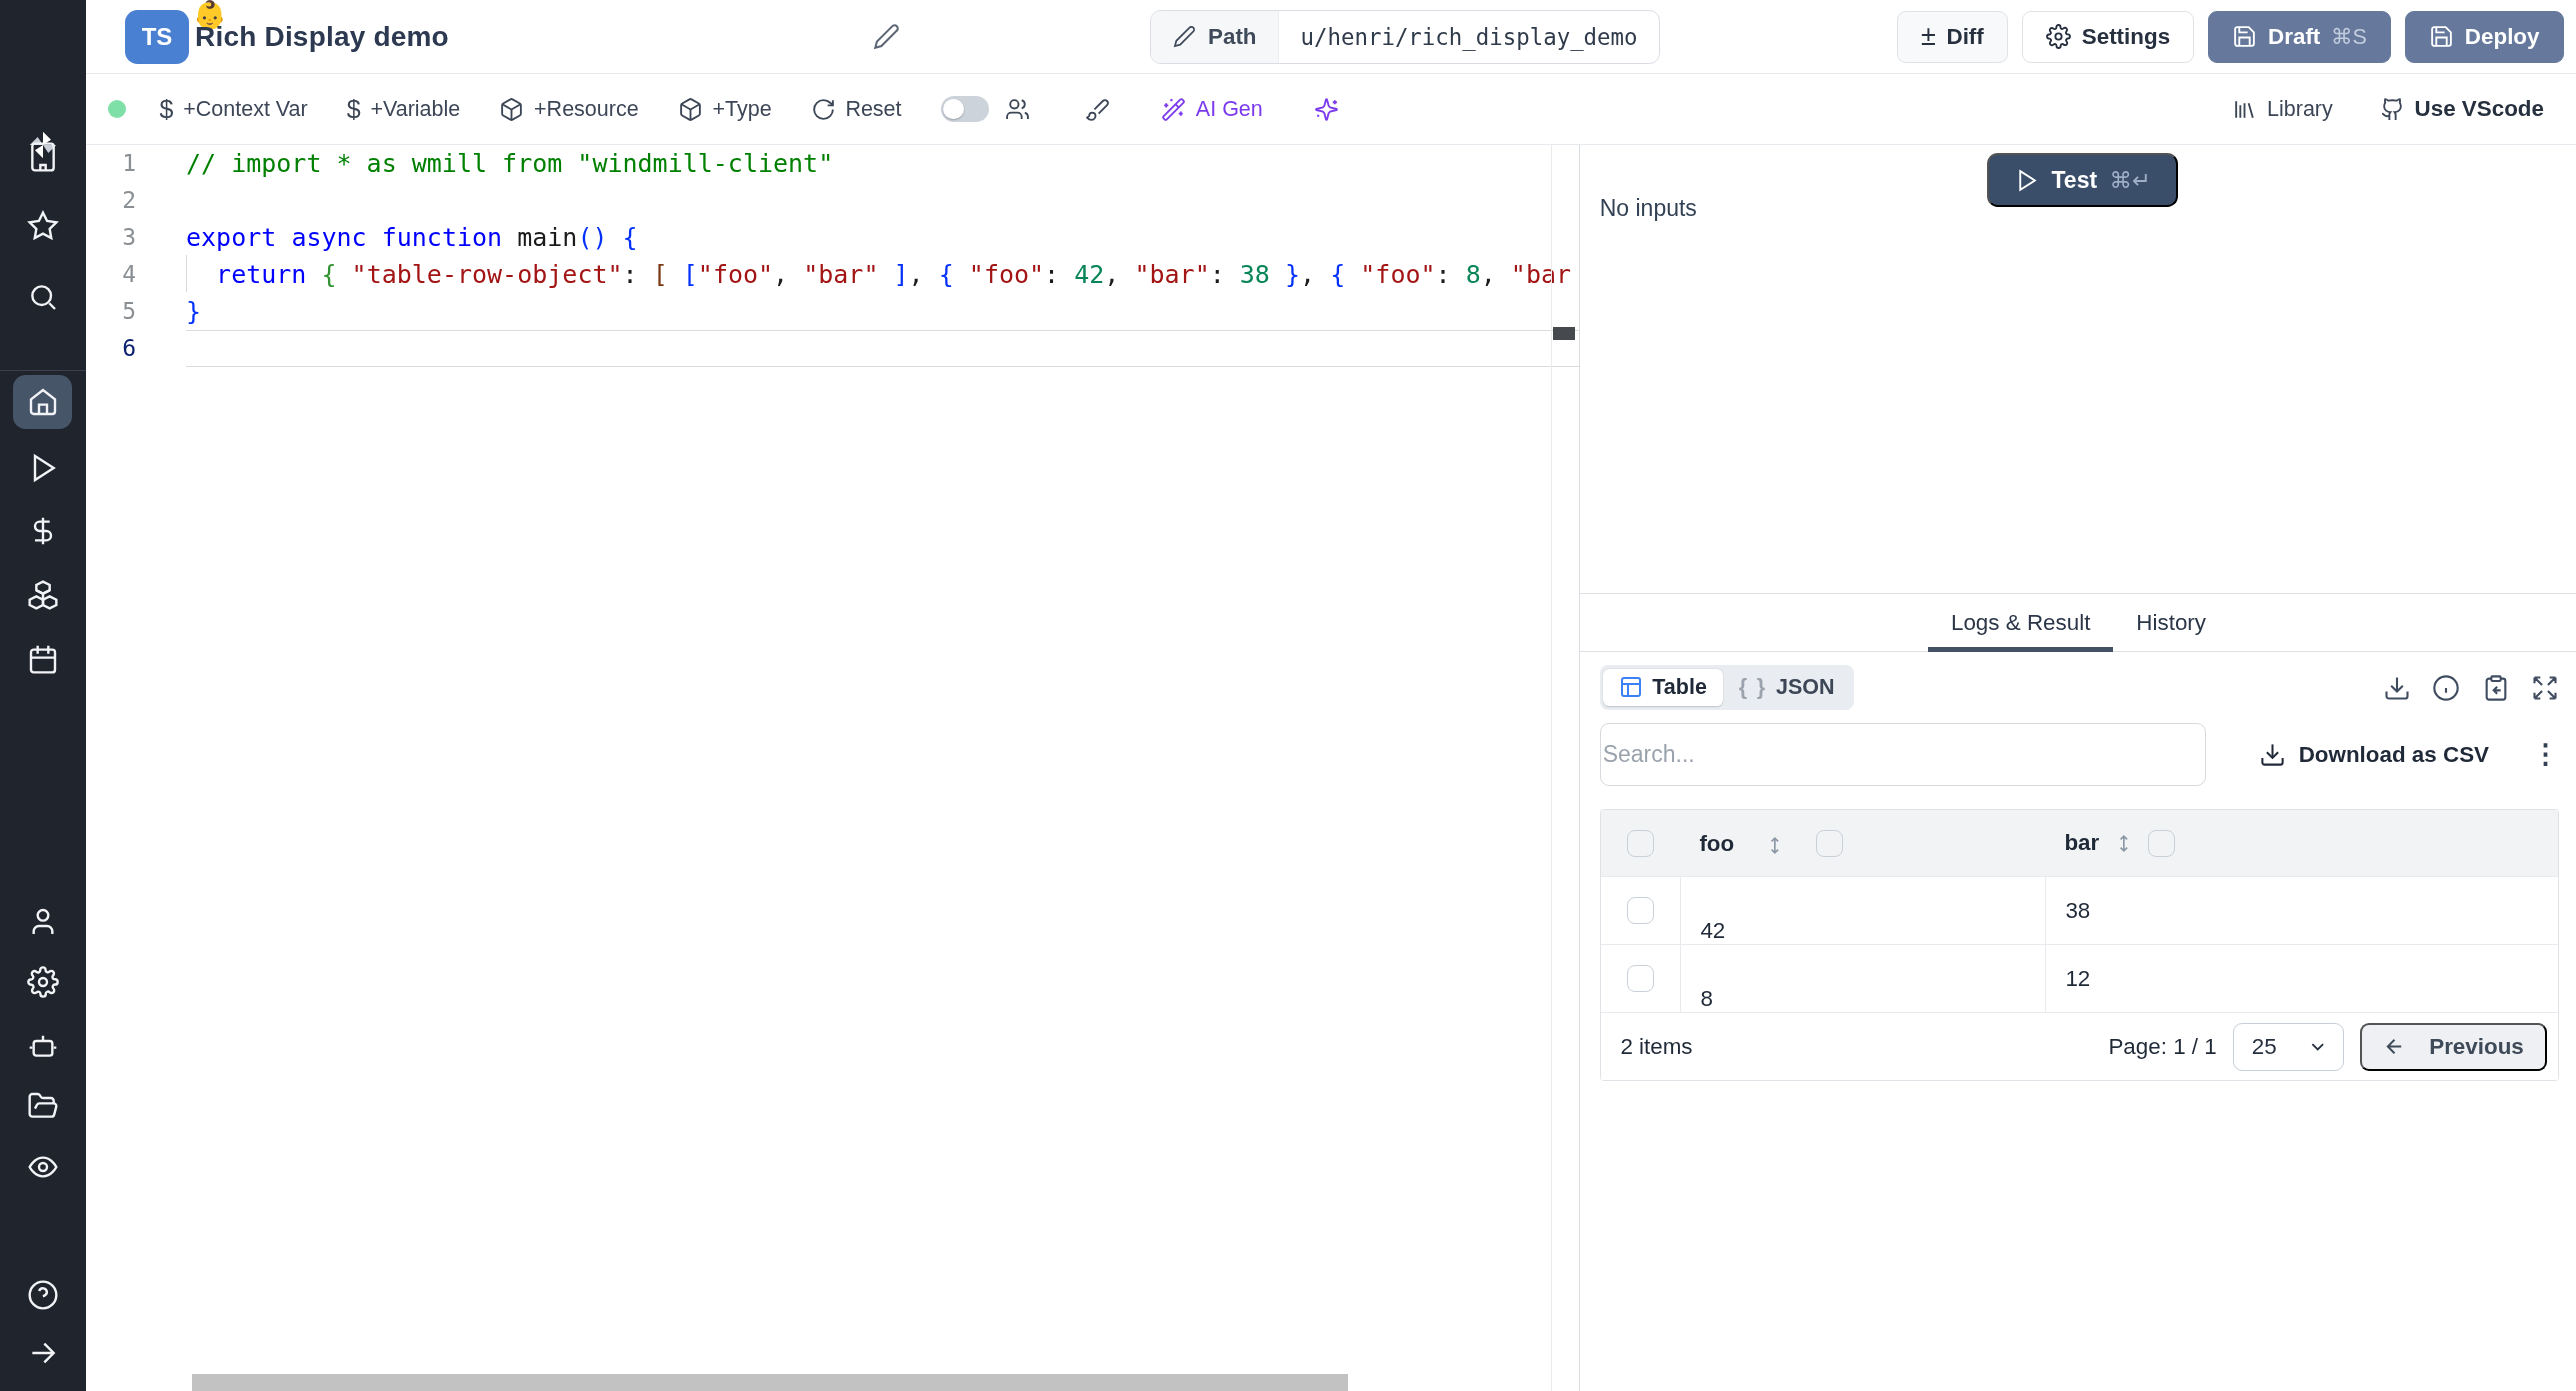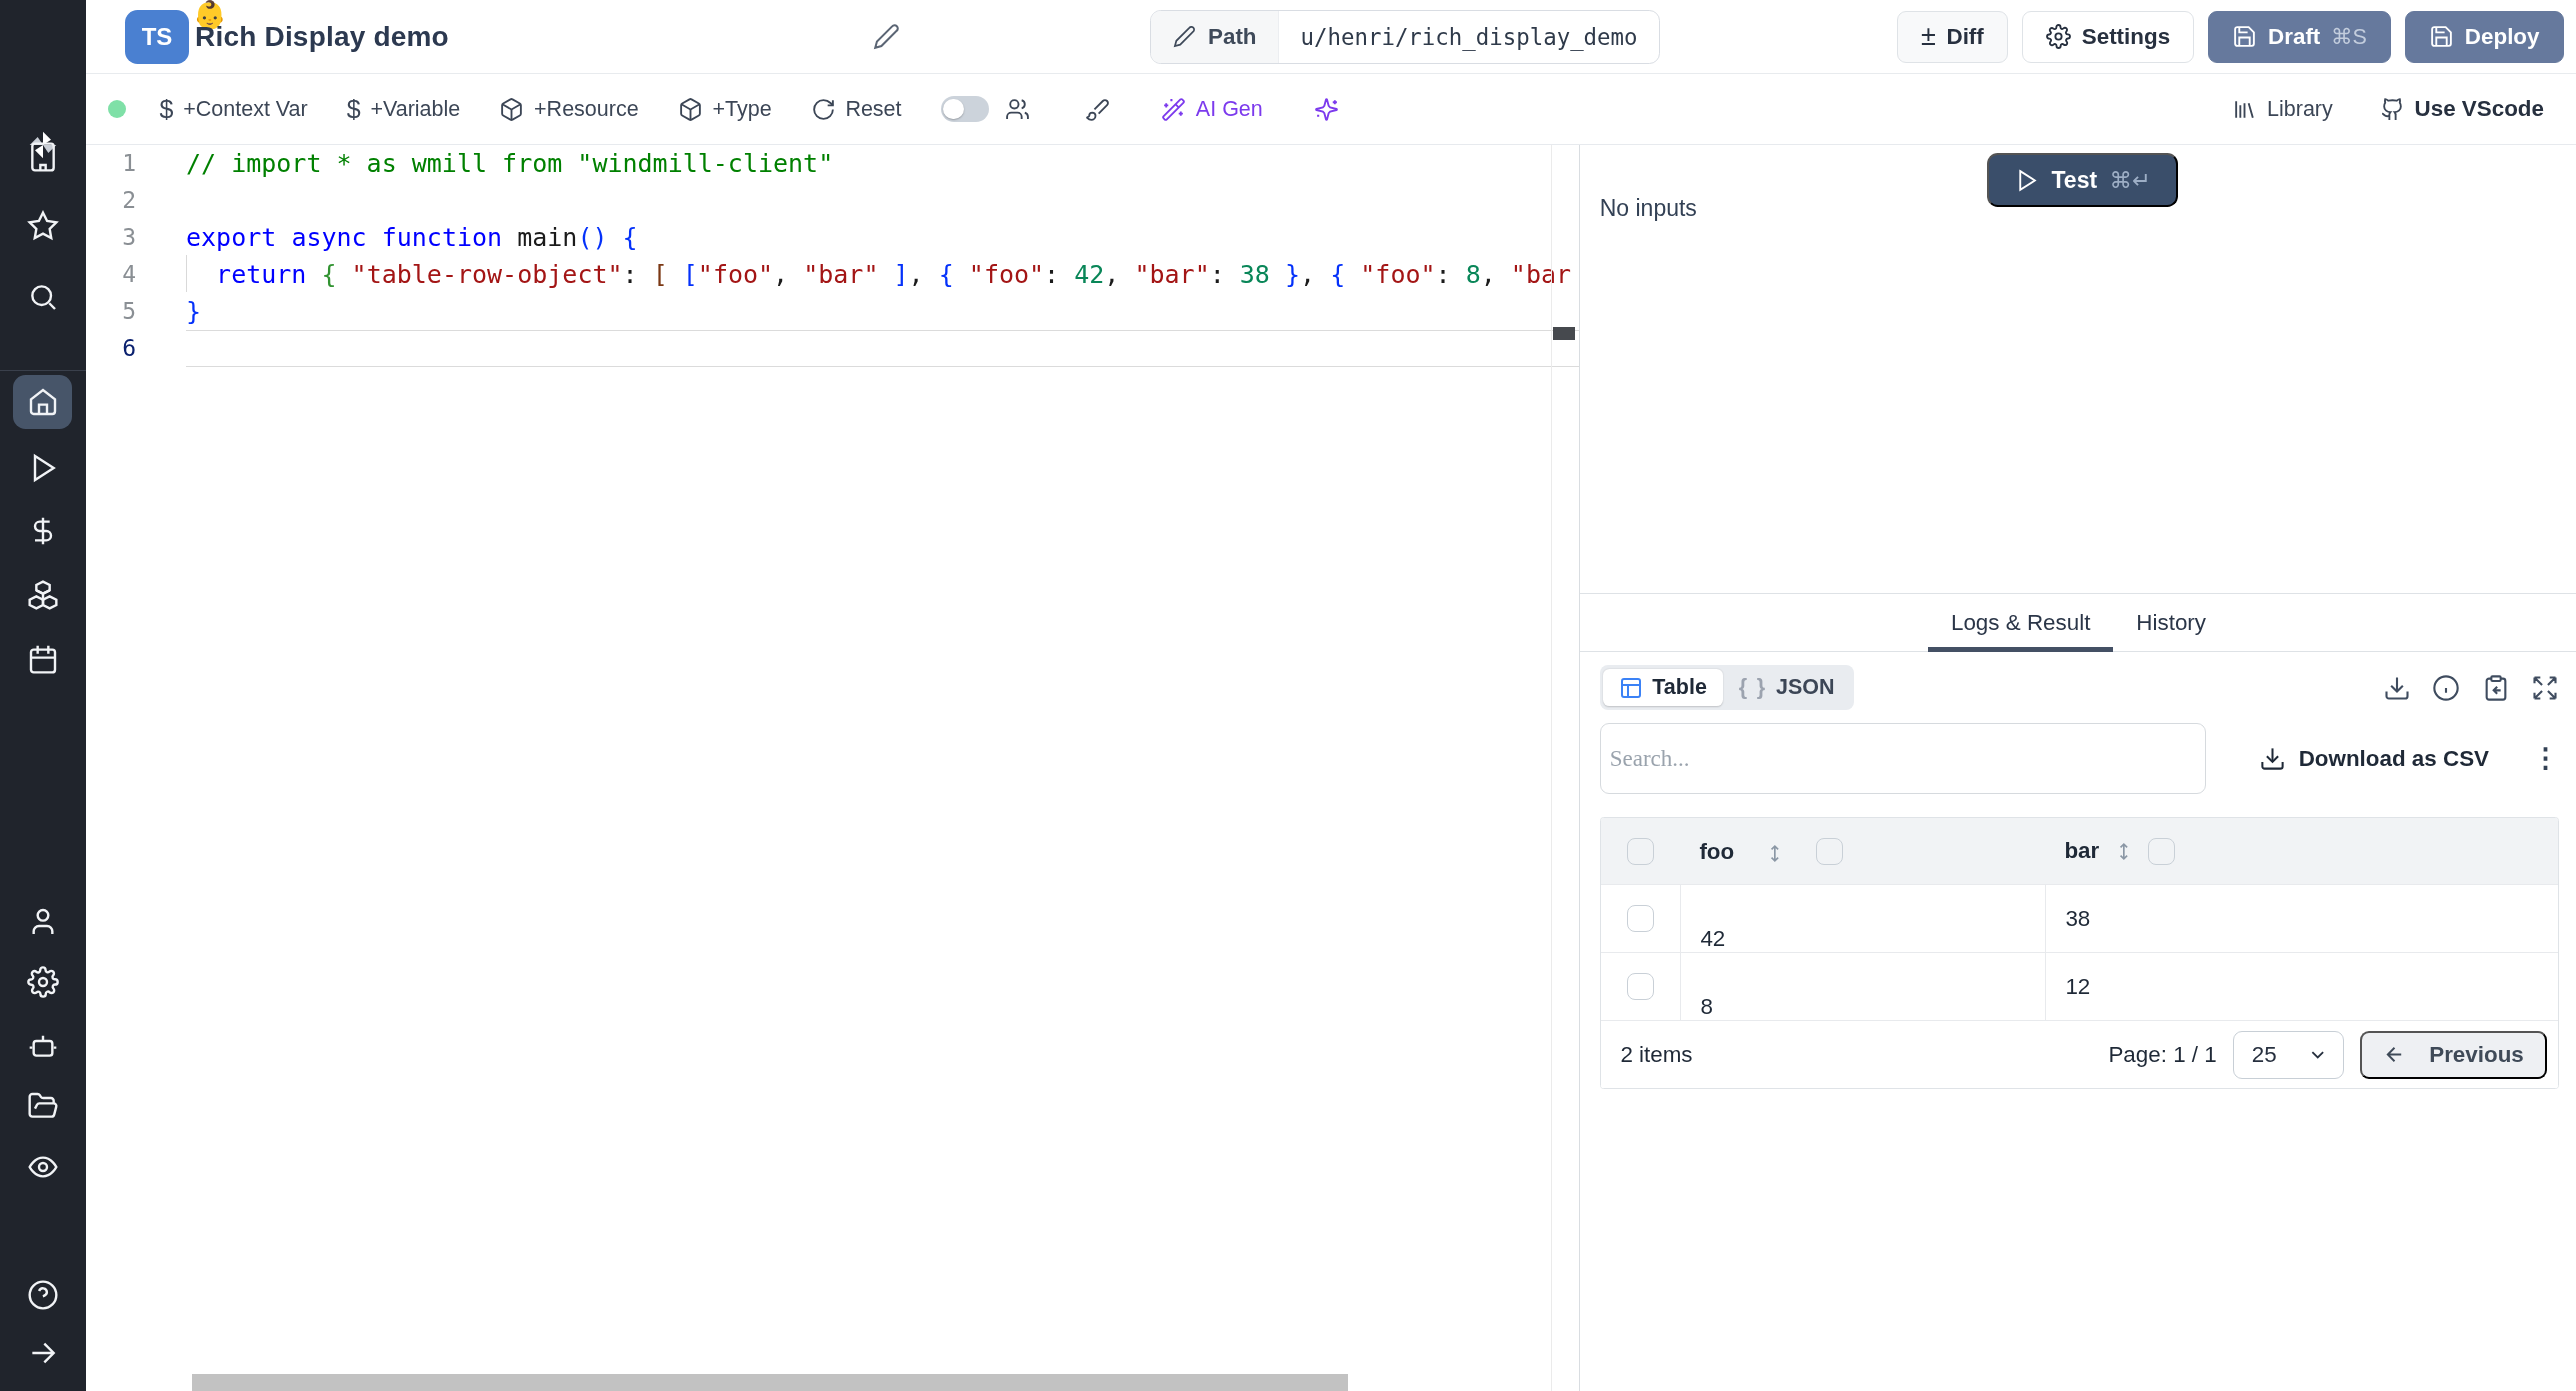--- a/index.html
+++ b/index.html
@@ -67,29 +67,29 @@
   .no-inputs { position:absolute; left:19.7px; top:50px; font-size:23px; color:#334155; }
 
   .tabs-bar { position:absolute; left:0; top:448px; width:997px; height:59px; border-top:0.9px solid #dee2e6; border-bottom:0.9px solid #dee2e6; display:flex; align-items:stretch;justify-content:center; }
   .tab { display:flex; align-items:center; padding:0 23px; font-size:22.4px; color:#2b3648; cursor:pointer; position:relative; }
   .tab.active { font-weight:500; }
   .tab.active::after { content:""; position:absolute; left:0; right:0; bottom:-0.9px; height:4.5px; background:#44506444; background:#445064; }
 
   .result-body { position:absolute; left:0; top:507px; width:997px; bottom:0; padding:10.7px 18px 0 19.7px; }
   .view-row { display:flex; align-items:center; height:50px; }
   .seg-group { display:flex; background:#e9ecf0; border-radius:8px; padding:3.6px; align-items:center; }
-  .seg { display:flex; align-items:center; gap:9px; padding:6.3px 16px; border-radius:6.3px; font-size:21.5px; font-weight:bold; color:#3c4656; cursor:pointer; }
+  .seg { display:flex; align-items:flex-start; gap:9px; padding:6.3px 16px; border-radius:6.3px; font-size:21.5px; font-weight:bold; color:#3c4656; cursor:pointer; }
   .seg.active { background:#fff; box-shadow:0 0.9px 1.8px rgba(0,0,0,.18); color:#1f2937; }
   .seg .tbl-ic { color:#3b82f6; }
   .seg .js-ic { color:#9ca3af; font-weight:bold; font-size:21.5px; letter-spacing:1.8px; }
   .view-icons { margin-left:auto; display:flex; gap:21.5px; color:#3f4c5f; }
   .view-icons svg { width:28px; height:28px; cursor:pointer; }
 
   .search-row { display:flex; align-items:center; margin-top:10.7px; }
-  .search-input { width:606px; height:71px; border:0.9px solid #d6dade; border-radius:9px; font-size:23px; padding:0 9px; color:#1f2937; outline:none; font-family:Liberation Serif, serif; }
+  .search-input { width:606px; height:63px; border:0.9px solid #d6dade; border-radius:9px; font-size:23px; padding:0 2px; color:#1f2937; outline:none; font-family:Liberation Sans, sans-serif; }
   .search-input::placeholder { color:#9aa3ad; }
   .csv { margin-left:auto; display:flex; align-items:center; gap:12.5px; font-size:22.4px; font-weight:bold; color:#1f2937; cursor:pointer; }
   .csv svg { width:27px; height:27px; }
   .kebab { margin-left:43px; font-size:27px; font-weight:bold; color:#334155; cursor:pointer; letter-spacing:0; line-height:1; }
 
   .rtable { margin-top:23px; border:0.9px solid #dfe3e7; border-radius:3.6px; overflow:hidden; background:#fff; }
   .thead { display:flex; background:#f1f3f5; height:66px; align-items:center; }
   .trow { display:flex; height:68px; align-items:center; border-top:0.9px solid #e8eaed; background:#fff; }
   .c-check { width:79px; flex:none; display:flex; justify-content:center; }
   .c-foo { width:365px; flex:none; display:flex; align-items:flex-end; gap:31px; padding-left:19.7px; }

